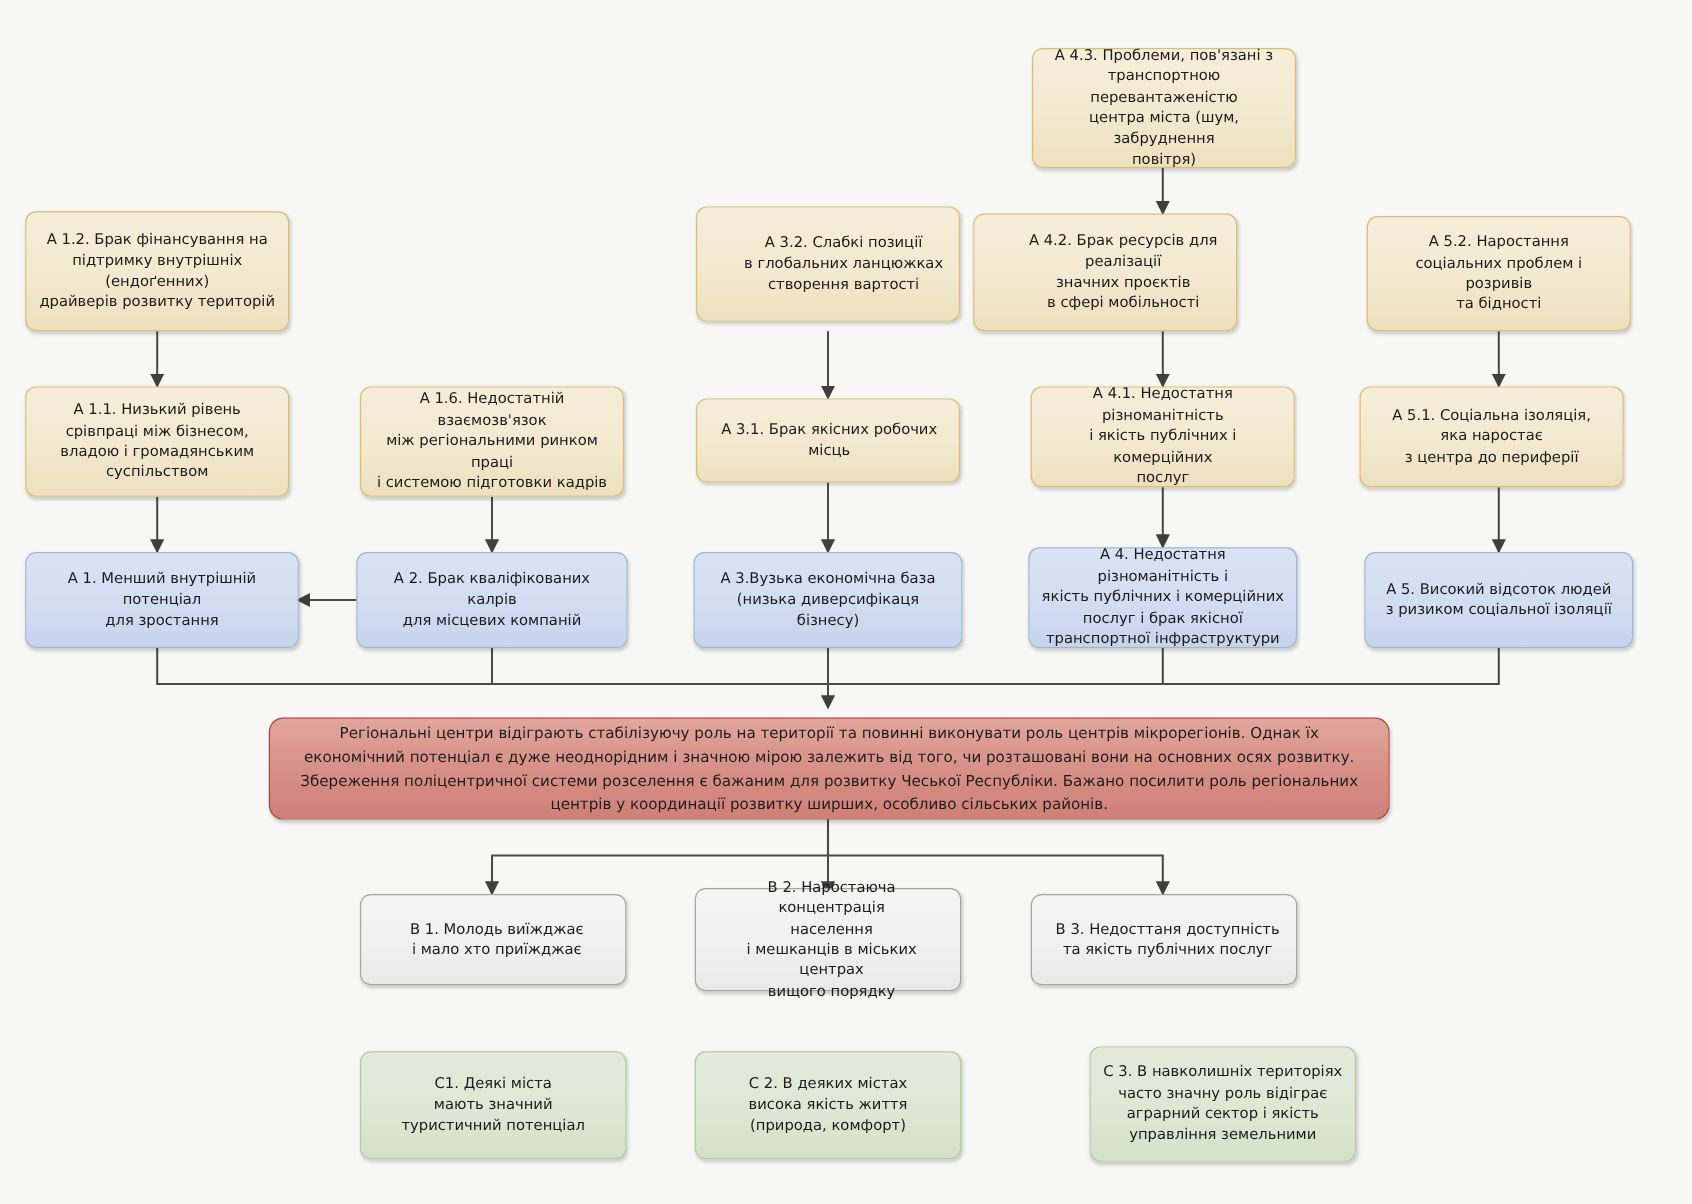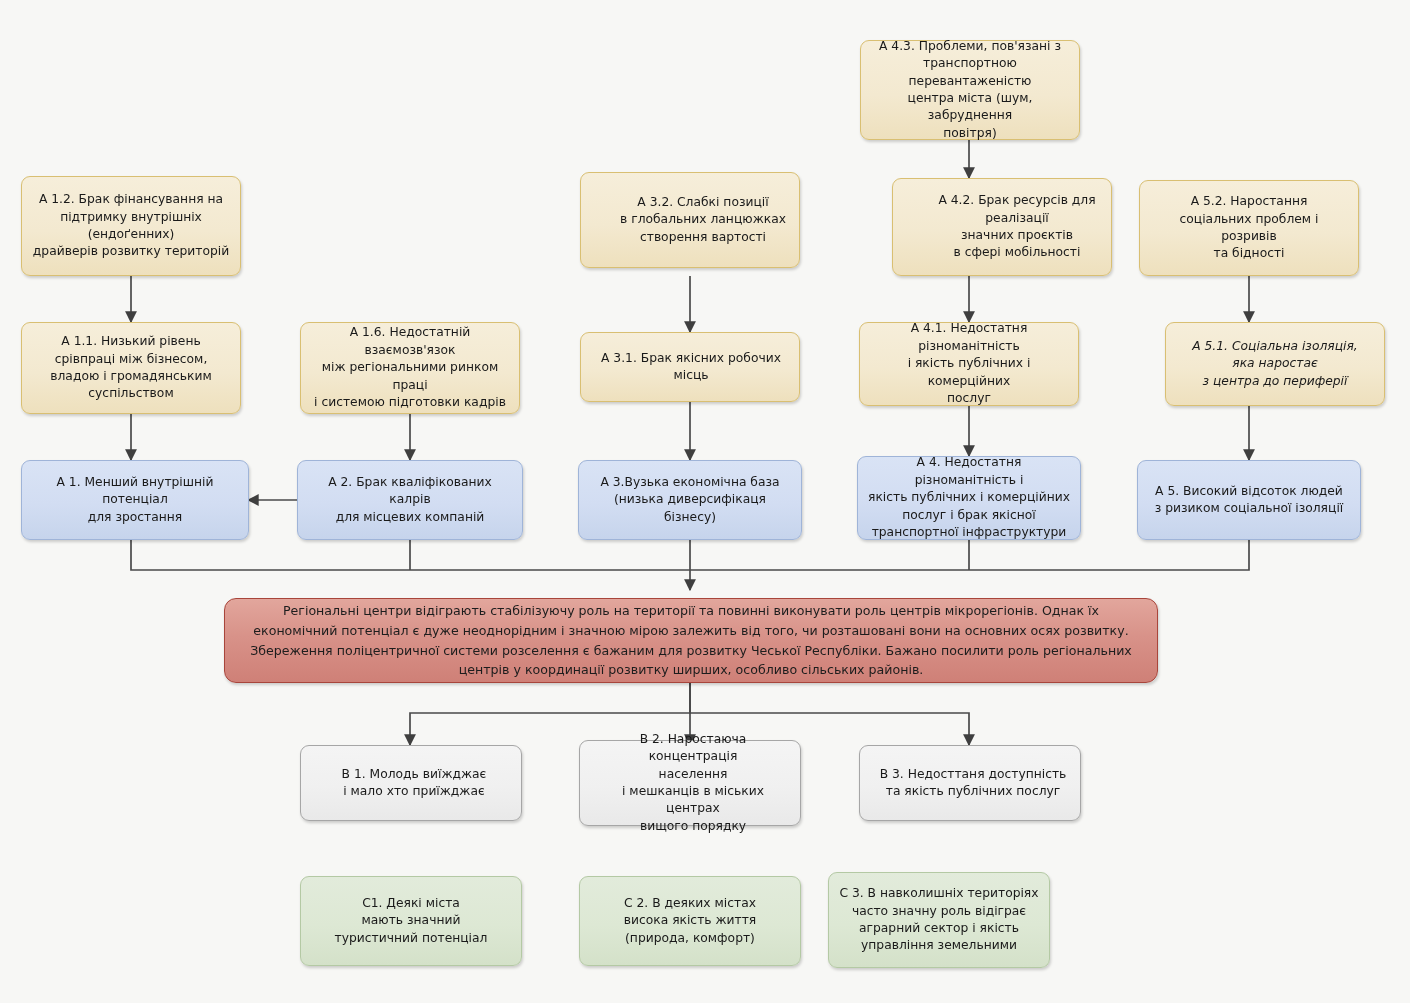--- a/index.html
+++ b/index.html
@@ -114,21 +114,21 @@
 
   <div class="node n-tan" style="left:21px;top:176px;width:220px;height:100px;">A 1.2. Брак фінансування на
 підтримку внутрішніх
 (ендоґенних)
 драйверів розвитку територій</div>
 
   <div class="node n-tan" style="left:580px;top:172px;width:220px;height:96px;padding-left:36px;">A 3.2. Слабкі позиції
 в глобальних ланцюжках
 створення вартості</div>
 
-  <div class="node n-tan" style="left:892px;top:178px;width:220px;height:98px;padding-left:40px;">A 4.2. Брак ресурсів для реалізації
+  <div class="node n-tan" style="left:811px;top:178px;width:220px;height:98px;padding-left:40px;">A 4.2. Брак ресурсів для реалізації
 значних проєктів
 в сфері мобільності</div>
 
   <div class="node n-tan" style="left:1139px;top:180px;width:220px;height:96px;">A 5.2. Наростання
 соціальних проблем і розривів
 та бідності</div>
 
   <div class="node n-tan" style="left:21px;top:322px;width:220px;height:92px;">A 1.1. Низький рівень
 срівпраці між бізнесом,
 владою і громадянським
@@ -137,21 +137,21 @@
   <div class="node n-tan" style="left:300px;top:322px;width:220px;height:92px;">A 1.6. Недостатній взаємозв'язок
 між регіональними ринком праці
 і системою підготовки кадрів</div>
 
   <div class="node n-tan" style="left:580px;top:332px;width:220px;height:70px;padding-left:12px;">A 3.1. Брак якісних робочих місць</div>
 
   <div class="node n-tan" style="left:859px;top:322px;width:220px;height:84px;">A 4.1. Недостатня різноманітність
 і якість публічних і комерційних
 послуг</div>
 
-  <div class="node n-tan" style="left:1165px;top:322px;width:220px;height:84px;font-style:italic;">A 5.1. Соціальна ізоляція,
+  <div class="node n-tan" style="left:1133px;top:322px;width:220px;height:84px;">A 5.1. Соціальна ізоляція,
 яка наростає
 з центра до периферії</div>
 
   <div class="node n-blue" style="left:21px;top:460px;width:228px;height:80px;">A 1. Менший внутрішній потенціал
 для зростання</div>
 
   <div class="node n-blue" style="left:297px;top:460px;width:226px;height:80px;">A 2. Брак кваліфікованих калрів
 для місцевих компаній</div>
 
   <div class="node n-blue" style="left:578px;top:460px;width:224px;height:80px;">A 3.Вузька економічна база
@@ -179,18 +179,18 @@
 та якість публічних послуг</div>
 
   <div class="node n-green" style="left:300px;top:876px;width:222px;height:90px;">C1. Деякі міста
 мають значний
 туристичний потенціал</div>
 
   <div class="node n-green" style="left:579px;top:876px;width:222px;height:90px;">C 2. В деяких містах
 висока якість життя
 (природа, комфорт)</div>
 
-  <div class="node n-green" style="left:828px;top:872px;width:222px;height:96px;">C 3. В навколишніх територіях
+  <div class="node n-green" style="left:908px;top:872px;width:222px;height:96px;">C 3. В навколишніх територіях
 часто значну роль відіграє
 аграрний сектор і якість
 управління земельними</div>
 
 </div>
 
 </body></html>

